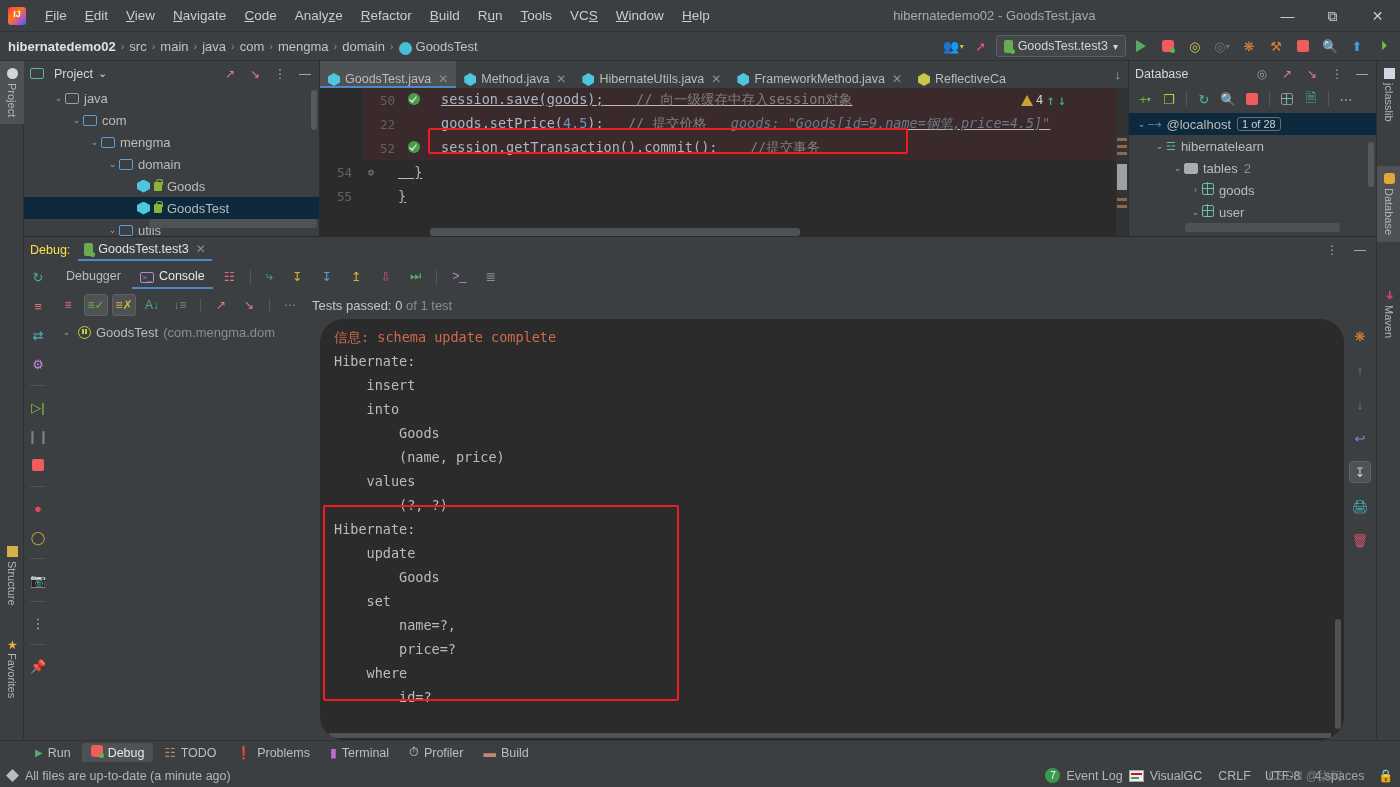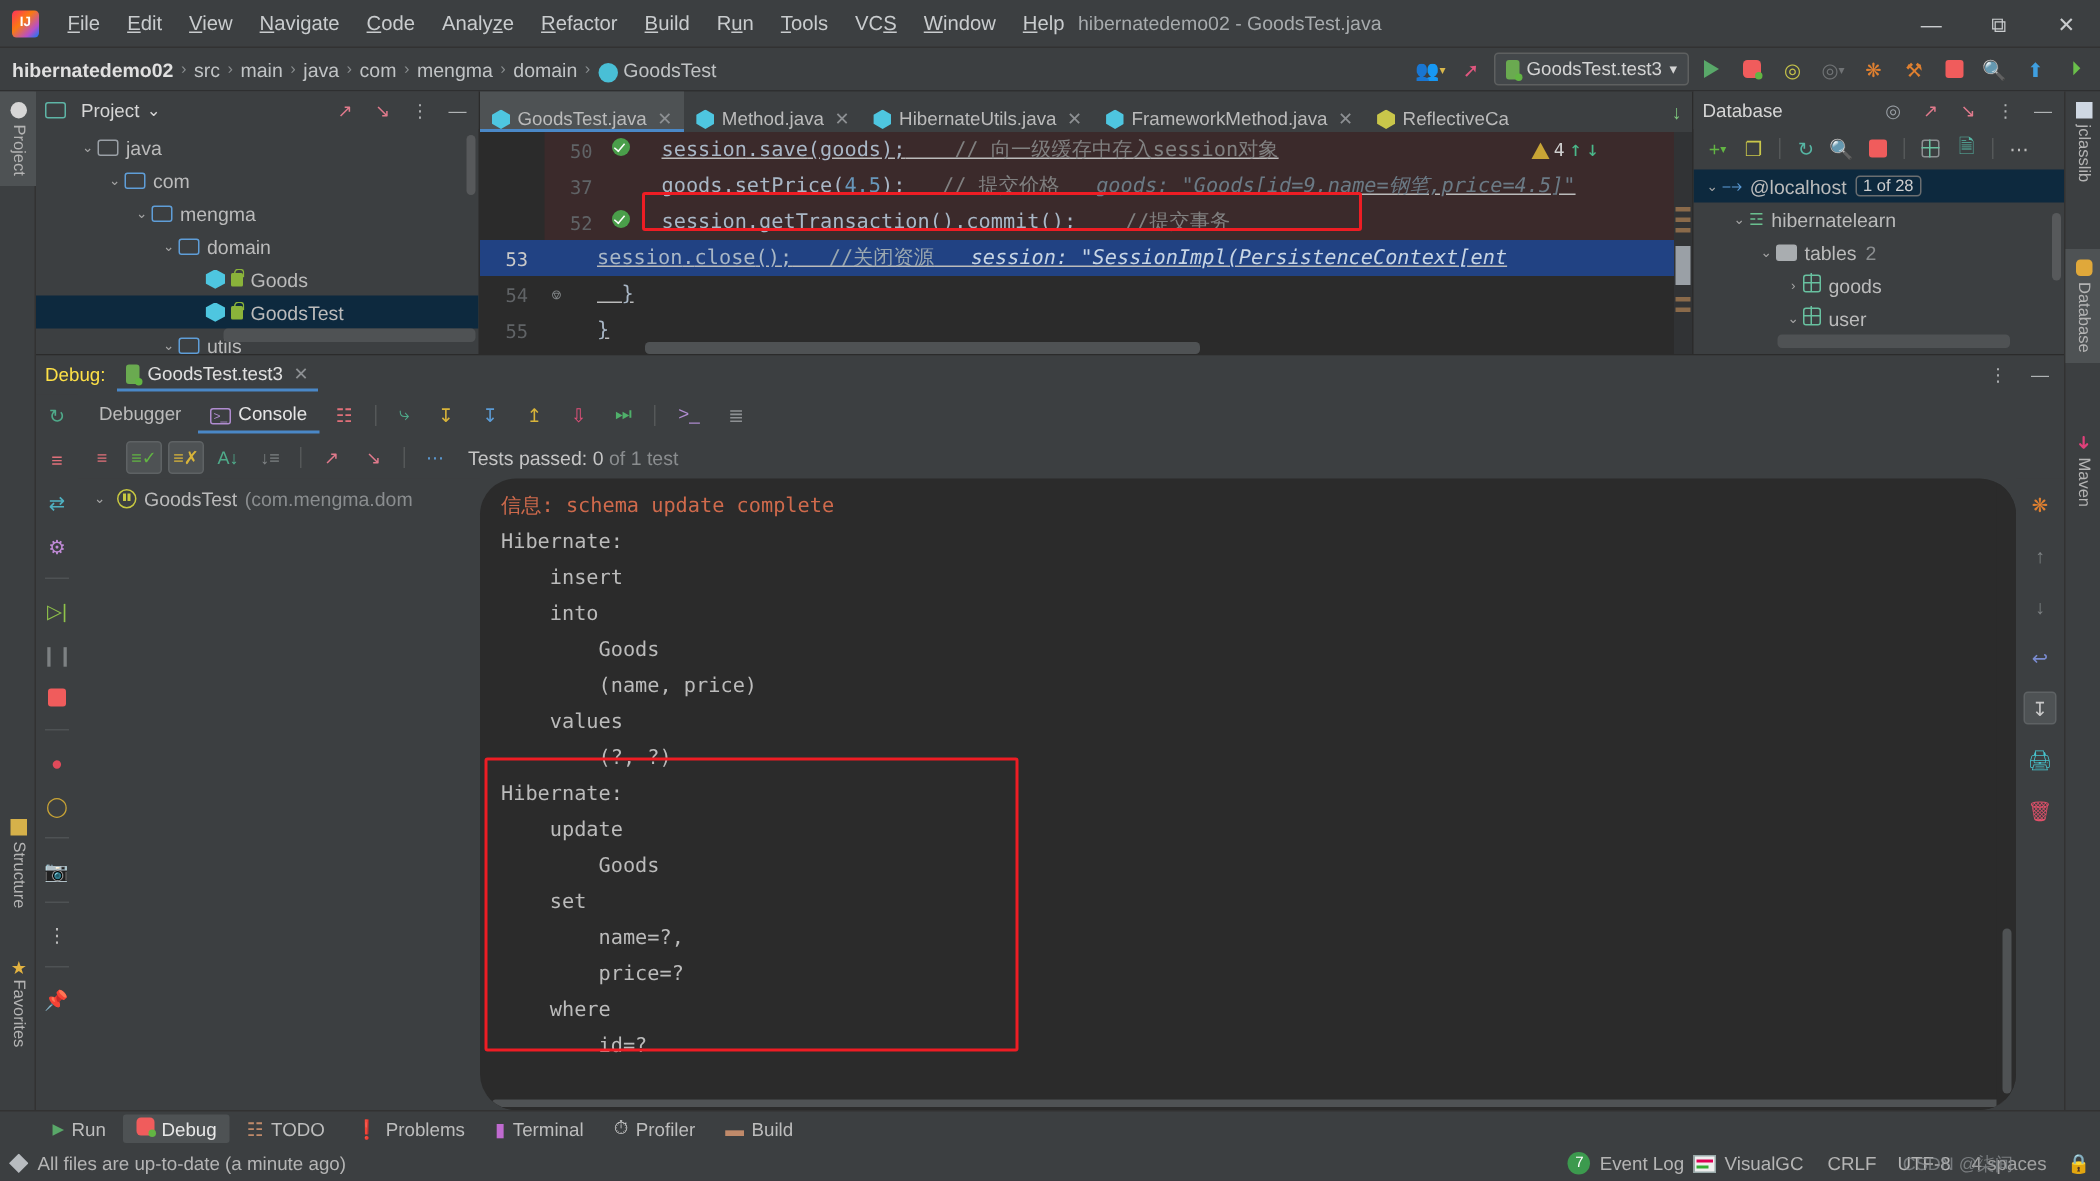--- a/index.html
+++ b/index.html
@@ -17,21 +17,21 @@
   .titlebar{height:32px;background:#3c3f41;display:flex;align-items:center;
     border-bottom:1px solid #323232;}
   .logo{width:18px;height:18px;margin:0 10px 0 8px;border-radius:3px;
     background:linear-gradient(135deg,#fe315d 0%,#f97a12 40%,#b64fc8 75%,#087cfa 100%);
     position:relative;flex:none;}
   .logo:after{content:"IJ";position:absolute;left:0;right:0;top:2px;text-align:center;
     font-size:9px;color:#fff;font-weight:bold;}
   .menubar{display:flex;align-items:center;gap:0px;}
   .menu-item{padding:4px 9px;font-size:13.5px;color:#c9ccce;cursor:default;white-space:nowrap;}
   .menu-item u{text-decoration:underline;}
-  .win-title{flex:1;font-size:13px;color:#a7abad;padding-right:130px;}
+  .win-title{flex:1;text-align:center;font-size:13px;color:#a7abad;padding-right:130px;}
   .wbtns{display:flex;align-items:center;position:absolute;right:0;top:0;height:32px;}
   .wbtn{width:45px;height:32px;display:flex;align-items:center;justify-content:center;
     color:#c9ccce;font-size:14px;}
 
   
   .navbar{height:29px;background:#3c3f41;display:flex;align-items:center;
     padding-left:8px;position:relative;border-bottom:1px solid #2e2f30;}
   .crumb{display:flex;align-items:center;font-size:13px;color:#c0c3c5;}
   .crumb b{font-weight:bold;color:#e0e0e0;}
   .sep{margin:0 5px;color:#8a8e90;font-size:11px;}
@@ -381,33 +381,28 @@
             <div class="dropdown">↓</div>
           </div>
 
           <div class="code">
             <div class="cline bg-red">
               <span class="gut">50</span>
               <span class="mk"><span class="check"></span></span>
               <span class="txt"><span class="id">session</span><span class="p">.</span><span class="fn">save</span><span class="p">(</span><span class="id">goods</span><span class="p">);</span><span class="cm">&nbsp;&nbsp;&nbsp; // 向一级缓存中存入session对象</span></span>
             </div>
             <div class="cline bg-red">
-              <span class="gut">37</span>
+              <span class="gut">22</span>
               <span class="mk"></span>
               <span class="txt"><span class="id">goods</span><span class="p">.</span><span class="fn">setPrice</span><span class="p">(</span><span class="num">4.5</span><span class="p">);</span><span class="cm">&nbsp;&nbsp; // 提交价格</span><span class="hint">&nbsp;&nbsp; goods: "Goods[id=9,name=钢笔,price=4.5]"</span></span>
             </div>
             <div class="cline bg-red">
               <span class="gut">52</span>
               <span class="mk"><span class="check"></span></span>
               <span class="txt"><span class="id">session</span><span class="p">.</span><span class="fn">getTransaction</span><span class="p">().</span><span class="fn">commit</span><span class="p">();</span><span class="cm">&nbsp;&nbsp;&nbsp;&nbsp;//提交事务</span></span>
-            </div>
-            <div class="cline bg-blue">
-              <span class="gut" style="color:#c9c9c9;">53</span>
-              <span class="mk"></span>
-              <span class="txt"><span class="id">session</span><span class="p">.</span><span class="fn">close</span><span class="p">();</span><span class="cm" style="color:#9aa7b0;">&nbsp;&nbsp; //关闭资源</span><span class="hint" style="color:#c7d5e4;">&nbsp;&nbsp; session: "SessionImpl(PersistenceContext[ent</span></span>
             </div>
             <div class="cline">
               <span class="gut">54</span>
               <span class="mk" style="color:#7d8183;font-size:11px;">⎊</span>
               <span class="txt"><span class="p">&nbsp;&nbsp;}</span></span>
             </div>
             <div class="cline">
               <span class="gut">55</span>
               <span class="mk"></span>
               <span class="txt"><span class="p">}</span></span>

